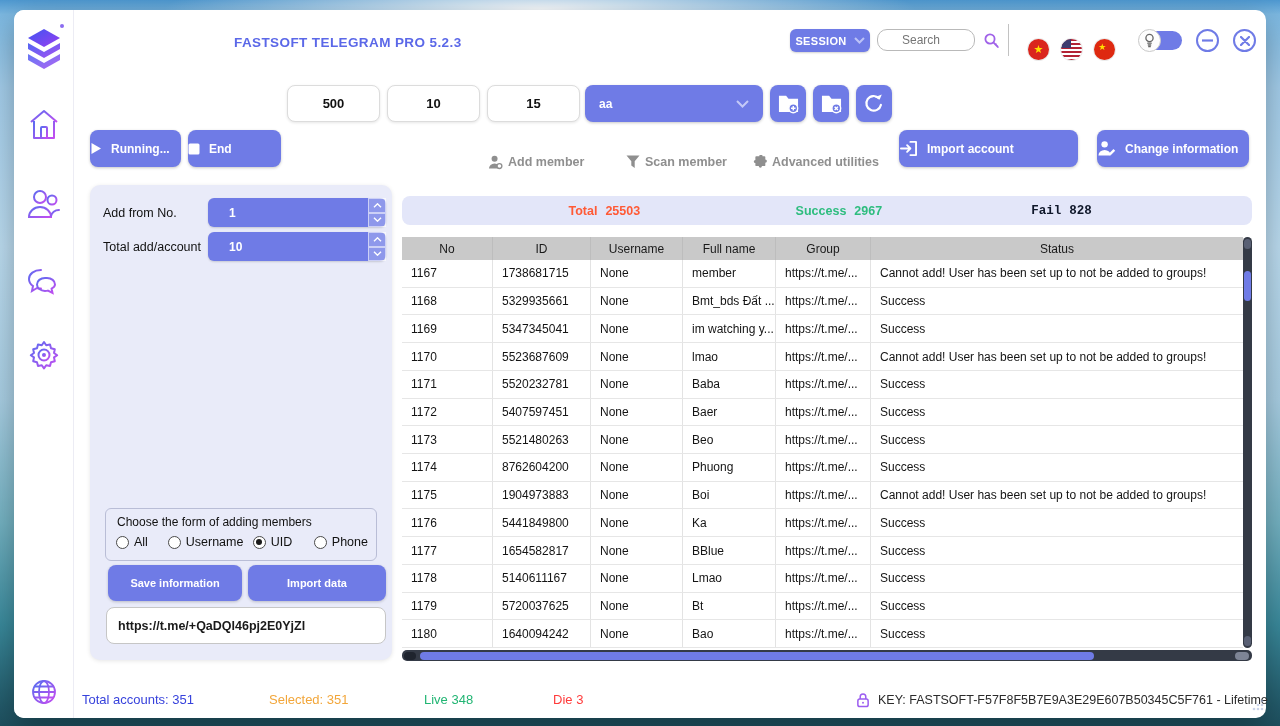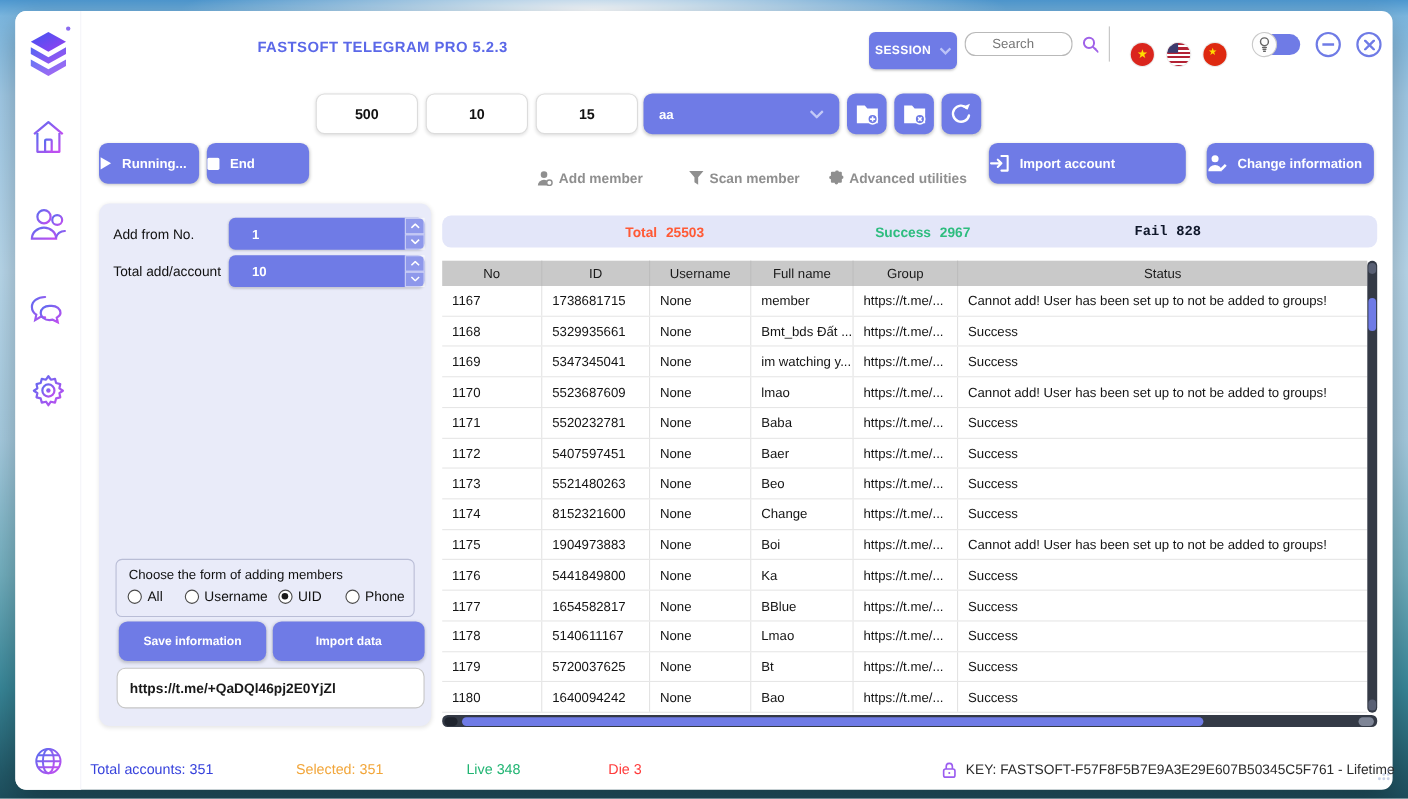--- a/index.html
+++ b/index.html
@@ -17,21 +17,21 @@
 
   
   .sidebar { position:absolute; left:0; top:0; width:60px; height:100%;
     border-right:1px solid #ececf4; border-radius:10px 0 0 10px; background:#fff; }
   .side-icon { position:absolute; left:50%; transform:translateX(-50%); cursor:pointer; }
   .logo-reg { position:absolute; top:14px; left:46px; width:4px; height:4px; border-radius:50%; background:#8b6cf0; }
 
   
   .title { position:absolute; left:176px; top:25px; font-size:13.5px; font-weight:bold;
     letter-spacing:.4px; color:#5b68e8;margin-left:44px; }
-  .session-pill { position:absolute; left:776px; top:19px; width:80px; height:34px;
+  .session-pill { position:absolute; left:776px; top:19px; width:80px; height:23px;
     background:#6f7be6; border-radius:6px; display:flex; align-items:center; justify-content:center;
     gap:7px; color:#fff; font-size:11px; font-weight:bold; letter-spacing:.3px; cursor:pointer;
     box-shadow:0 1px 2px rgba(0,0,0,.18); }
   .search-box { position:absolute; left:863px; top:19px; width:98px; height:22px;
     border:1px solid #b9b9b9; border-radius:10px; font-size:12px; padding:0 24px;
     color:#444; font-family:"Liberation Sans",sans-serif; outline:none; }
   .hdr-search-icon { position:absolute; left:969px; top:22px; cursor:pointer; }
   .hdr-divider { position:absolute; left:994px; top:14px; width:1px; height:32px; background:#c2c2c2; }
   .flag { position:absolute; top:29px; width:21px; height:21px; border-radius:50%;
     overflow:hidden; cursor:pointer; box-shadow:0 0 0 1px rgba(0,0,0,.08); }
@@ -477,23 +477,23 @@
       <div class="trow">
         <span class="tcell c0">1173</span>
         <span class="tcell c1">5521480263</span>
         <span class="tcell c2">None</span>
         <span class="tcell c3">Beo</span>
         <span class="tcell c4">https://t.me/...</span>
         <span class="tcell c5">Success</span>
       </div>
       <div class="trow">
         <span class="tcell c0">1174</span>
-        <span class="tcell c1">8152321600</span>
-        <span class="tcell c2">None</span>
-        <span class="tcell c3">Change</span>
+        <span class="tcell c1">8762604200</span>
+        <span class="tcell c2">None</span>
+        <span class="tcell c3">Phuong</span>
         <span class="tcell c4">https://t.me/...</span>
         <span class="tcell c5">Success</span>
       </div>
       <div class="trow">
         <span class="tcell c0">1175</span>
         <span class="tcell c1">1904973883</span>
         <span class="tcell c2">None</span>
         <span class="tcell c3">Boi</span>
         <span class="tcell c4">https://t.me/...</span>
         <span class="tcell c5">Cannot add! User has been set up to not be added to groups!</span>

